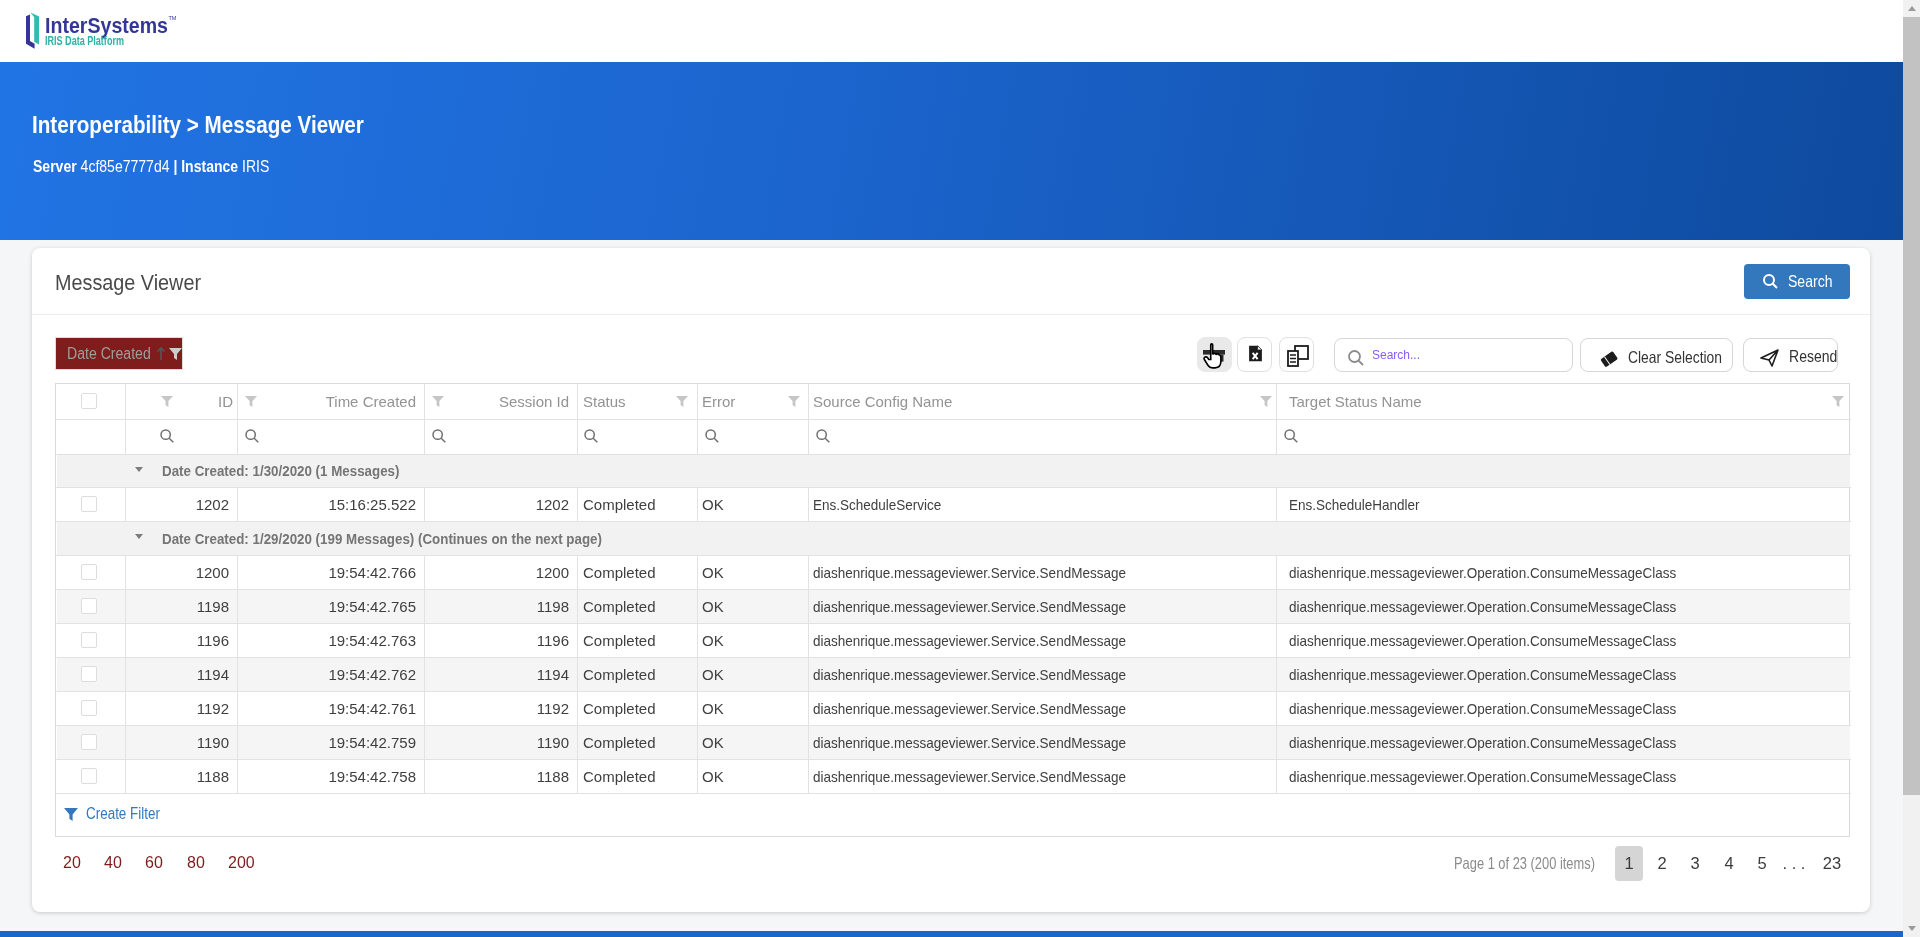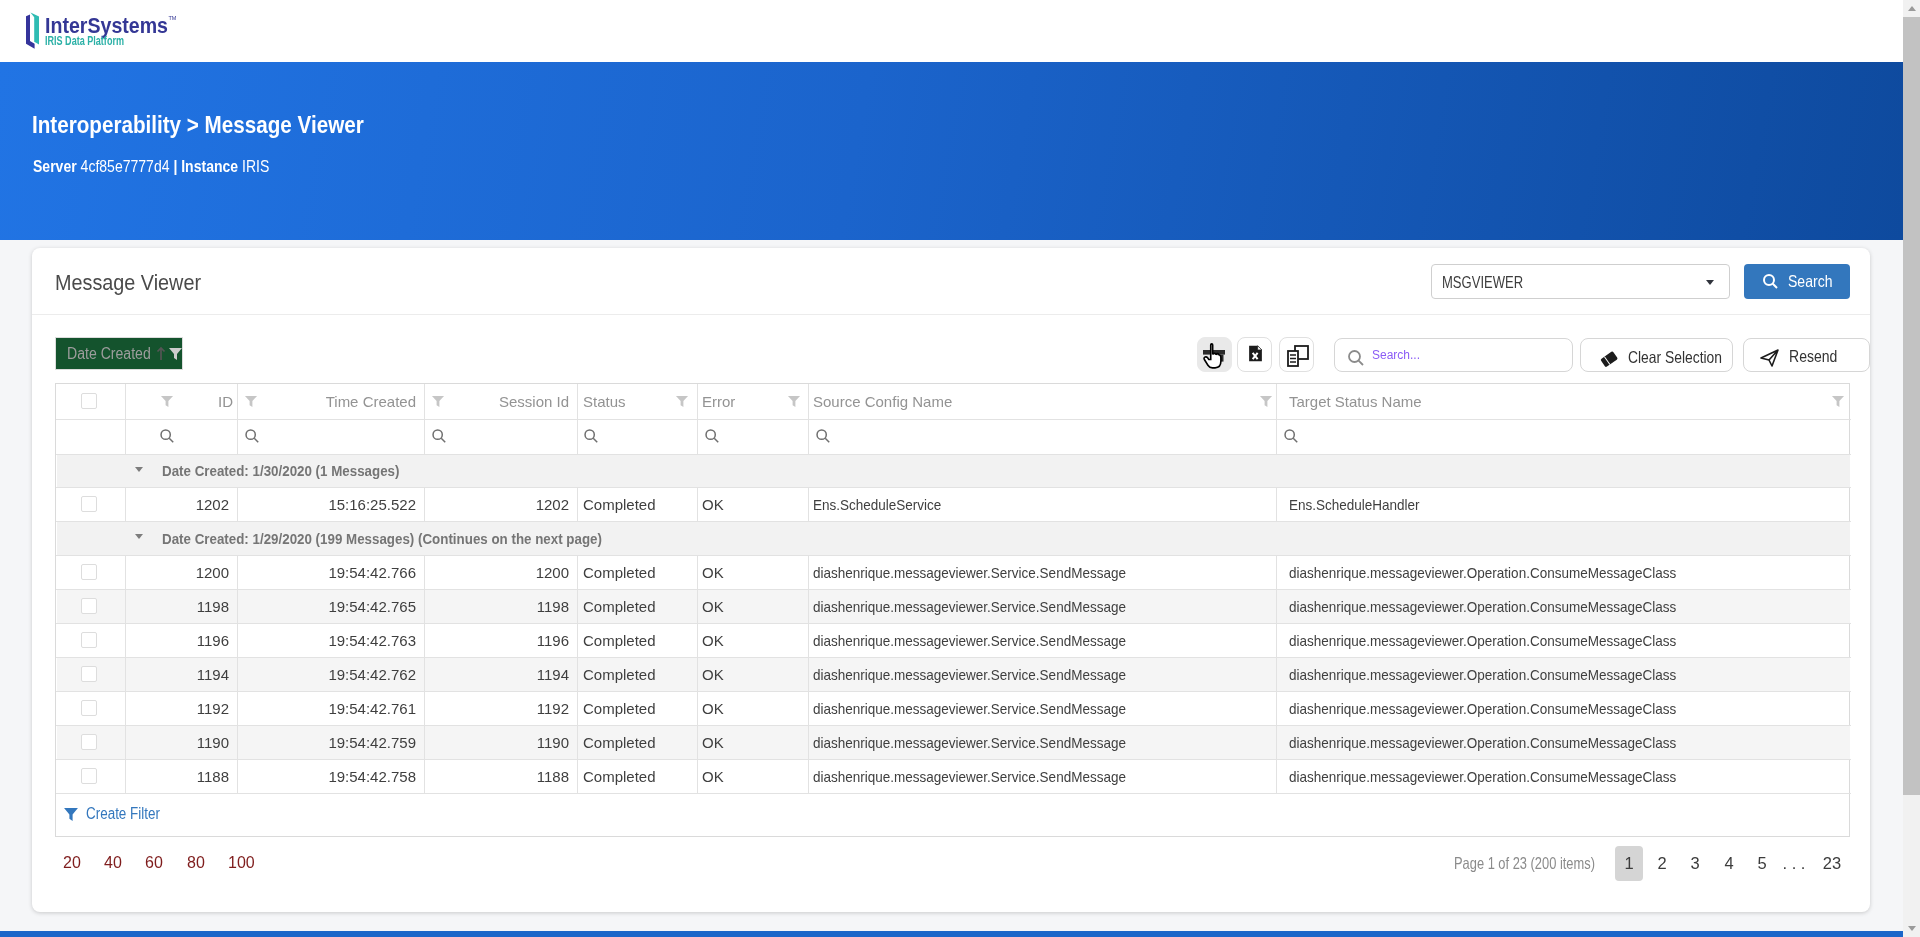--- a/index.html
+++ b/index.html
@@ -17,31 +17,31 @@
   box-shadow:0 1px 4px rgba(0,0,0,0.18);margin-top:40px; }
 #card h2 { position:absolute; left:23px; top:22px; font-size:22px; font-weight:normal; color:#4a4a4a; transform:scaleX(0.9); transform-origin:left top; white-space:nowrap; }
 #hdrline { position:absolute; left:0px; top:66px; width:1838px; height:1px; background:#ececec; }
 
 #dd { position:absolute; left:1399px; top:16px; width:299px; height:35px; border:1px solid #cfcfcf; border-radius:4px; background:#fff; }
 #dd .txt { position:absolute; left:10px; top:8px; font-size:16.5px; color:#3d3d3d; transform:scaleX(0.79); transform-origin:left top; white-space:nowrap; }
 #dd .caret { position:absolute; right:15px; top:15px; width:0; height:0; border-left:4.5px solid transparent; border-right:4.5px solid transparent; border-top:5.5px solid #30343c; }
 #searchbtn { position:absolute; left:1712px; top:16px; width:106px; height:35px; background:#3377bd; border-radius:4px; color:#fff; font-size:16.5px; }
 #searchbtn span { position:absolute; left:44px; top:8px; transform:scaleX(0.85); transform-origin:left top; white-space:nowrap; }
 
-.chip { position:absolute; left:23px; top:89px; width:128px; height:33px; border:1px solid #dcdcdc; background:#14532d; }
+.chip { position:absolute; left:23px; top:89px; width:128px; height:33px; border:1px solid #dcdcdc; background:#7f1d1d; }
 .chip .t { position:absolute; left:11px; top:7px; font-size:16px; color:#9d9d9d; transform:scaleX(0.88); transform-origin:left top; white-space:nowrap; }
 .iconbtn { position:absolute; top:89px; width:35px; height:35px; border:1px solid #e0e0e0; border-radius:8px; background:#fff; }
 #ib1 { left:1165px; background:#e9e9e9; border-color:#e9e9e9; }
 #ib2 { left:1205px; }
 #ib3 { left:1247px; }
 #tsearch { position:absolute; left:1302px; top:90px; width:239px; height:34px; border:1px solid #d6d6d6; border-radius:8px; background:#fff; }
 #tsearch .ph { position:absolute; left:37px; top:9px; font-size:12px; color:#8b5cf6; }
 #clearsel { position:absolute; left:1548px; top:90px; width:153px; height:34px; border:1px solid #d6d6d6; border-radius:8px; background:#fff; }
 #clearsel .t { position:absolute; left:47px; top:9px; font-size:16.5px; color:#333; white-space:nowrap; transform:scaleX(0.84); transform-origin:left top; }
-#resend { position:absolute; left:1711px; top:90px; width:127px; height:34px; border:1px solid #d6d6d6; border-radius:8px; background:#fff; }
+#resend { position:absolute; left:1711px; top:90px; width:95px; height:34px; border:1px solid #d6d6d6; border-radius:8px; background:#fff; }
 #resend .t { position:absolute; left:45px; top:8px; font-size:16.5px; color:#333; white-space:nowrap; transform:scaleX(0.85); transform-origin:left top; }
 
 #tbl { position:absolute; left:23px; top:135px; width:1795px; height:454px; border:1px solid #dadada; }
 .hline { position:absolute; left:0; height:1px; background:#e2e2e2; width:1795px; }
 .vseg { position:absolute; width:1px; background:#e2e2e2; }
 .grow { position:absolute; left:1px; width:1793px; background:#f2f2f2; }
 .altrow { position:absolute; left:1px; width:1793px; background:#f5f5f5; }
 .cell { position:absolute; font-size:15px; color:#3f3f3f; white-space:nowrap; }
 .rnum { text-align:right; }
 .hdrtxt { position:absolute; font-size:15px; color:#939393; white-space:nowrap; }
@@ -75,24 +75,20 @@
 </div>
 
 <div id="bluebar">
   <h1>Interoperability &gt; Message Viewer</h1>
   <div class="sub"><b>Server</b> 4cf85e7777d4 <b>| Instance</b> IRIS</div>
 </div>
 
 <div id="card">
   <h2>Message Viewer</h2>
   <div id="hdrline"></div>
-  <div id="dd">
-      <span class="txt">MSGVIEWER</span>
-      <span class="caret"></span>
-    </div>
   <div id="searchbtn">
     <svg style="position:absolute;left:18px;top:9px" width="17" height="17" viewBox="0 0 17 17">
         <circle cx="7" cy="7" r="5" fill="none" stroke="#fff" stroke-width="2"></circle>
         <line x1="10.8" y1="10.8" x2="15" y2="15" stroke="#fff" stroke-width="2"></line>
       </svg>
     <span>Search</span>
   </div>
 
   <div class="chip">
       <span class="t">Date Created</span>
@@ -322,21 +318,21 @@
     <svg style="position:absolute;left:0px;top:2px" width="16" height="15" viewBox="0 0 15 14">
         <path d="M1 1 L14 1 L9 7 L9 13 L6 11 L6 7 Z" fill="#3377bd"></path>
       </svg>
     <span style="position:absolute;left:23px;top:0;white-space:nowrap;transform:scaleX(0.84);transform-origin:left top">Create Filter</span>
   </div>
 
   <span class="psz" style="left:31px">20</span>
   <span class="psz" style="left:72px">40</span>
   <span class="psz" style="left:113px">60</span>
   <span class="psz" style="left:155px">80</span>
-  <span class="psz" style="left:196px">100</span>
+  <span class="psz" style="left:196px">200</span>
   <div id="pginfo">Page 1 of 23 (200 items)</div>
   <div class="pgn" id="pg1" style="left:1583px">1</div>
   <div class="pgn" style="left:1616px">2</div>
   <div class="pgn" style="left:1649px">3</div>
   <div class="pgn" style="left:1683px">4</div>
   <div class="pgn" style="left:1716px">5</div>
   <div class="pgn" style="left:1748px">. . .</div>
   <div class="pgn" style="left:1786px">23</div>
 </div>
 

